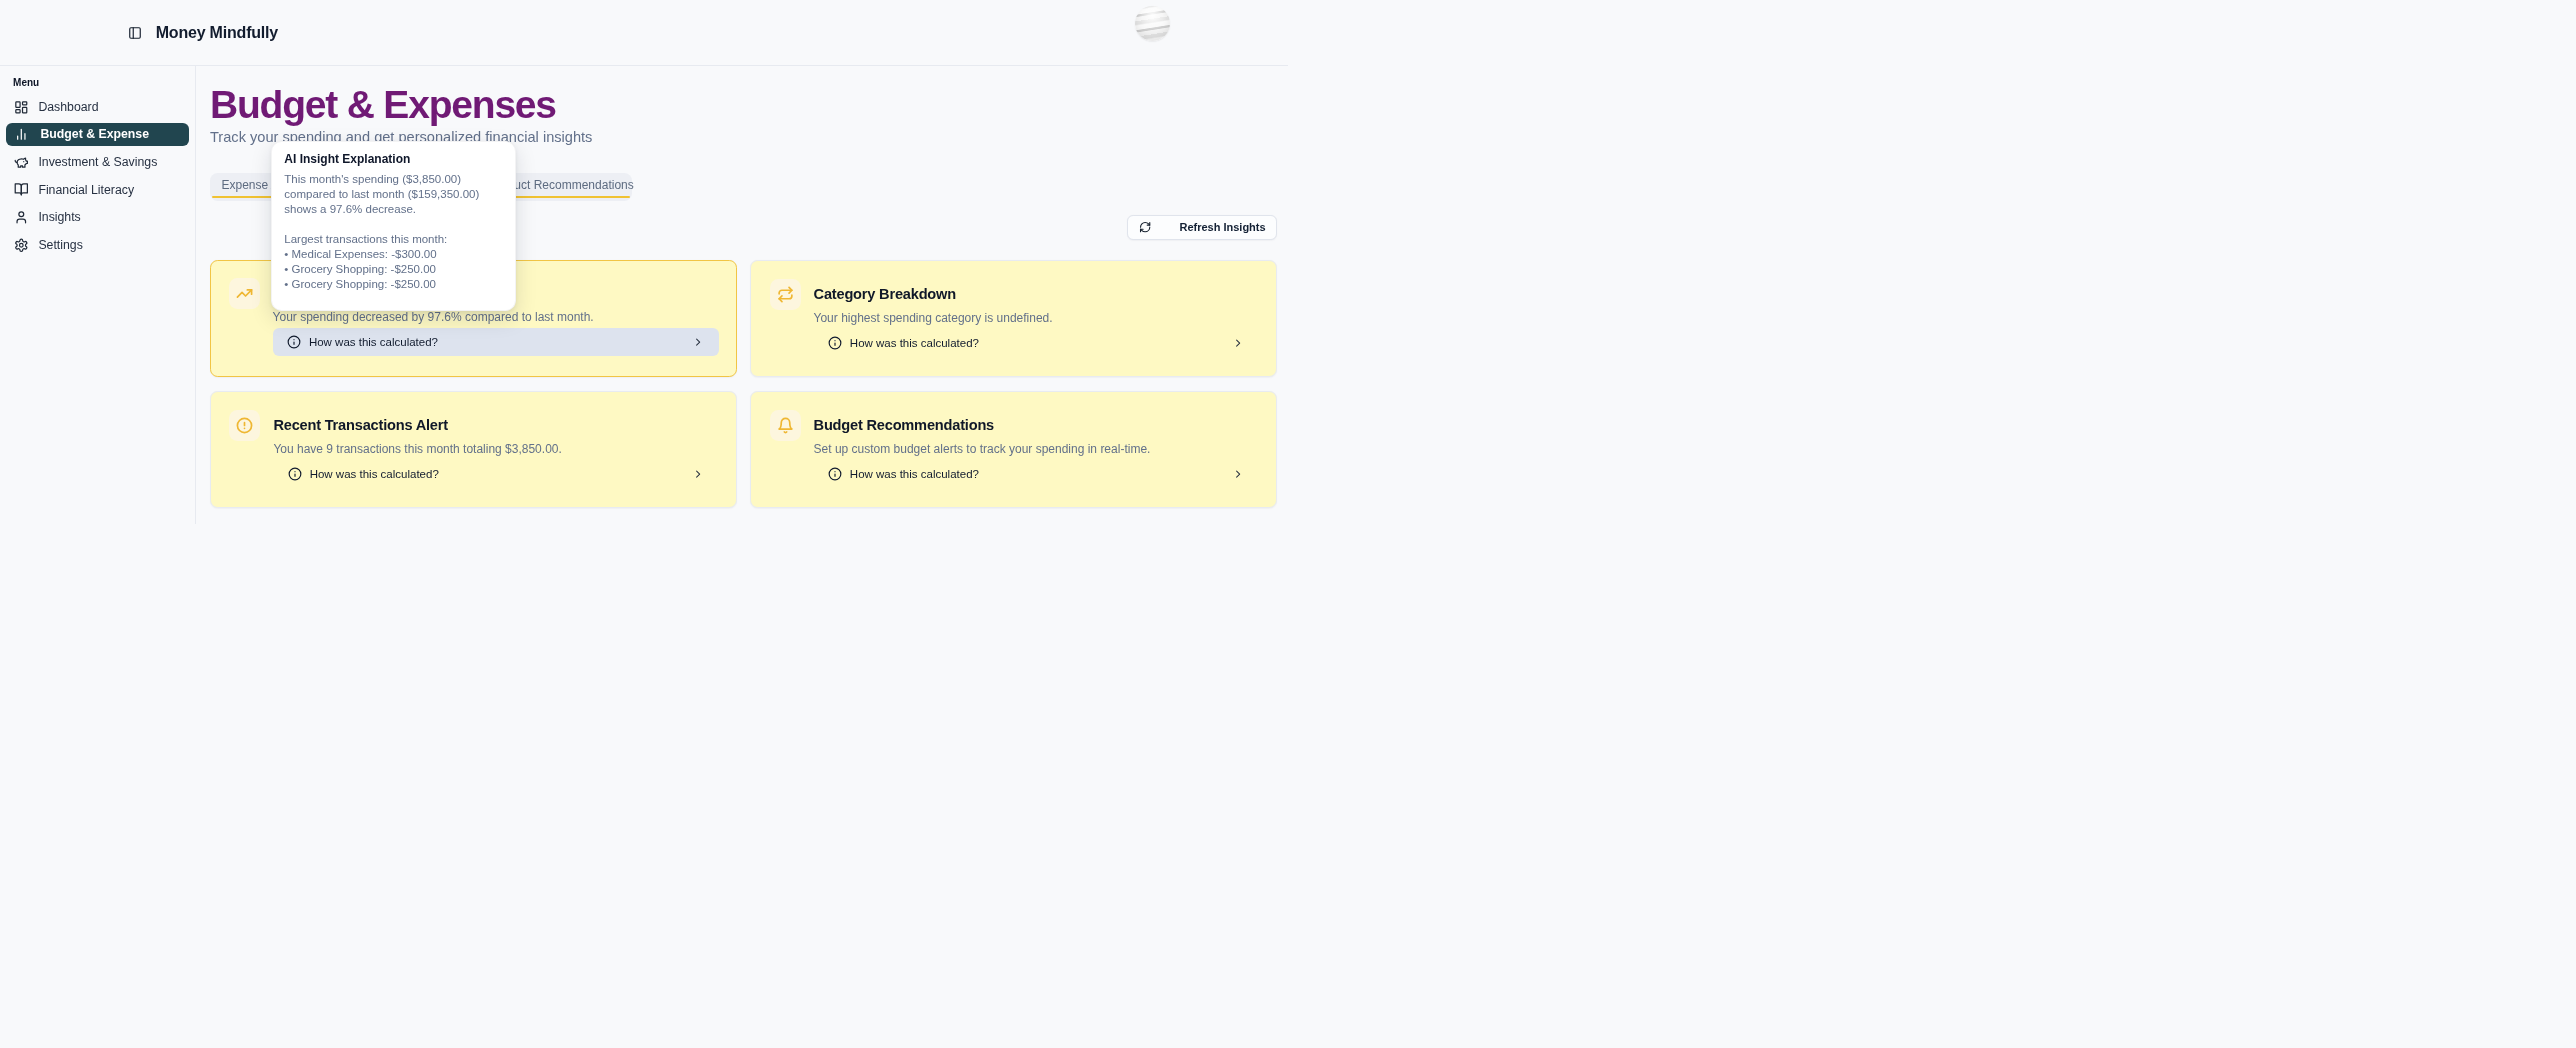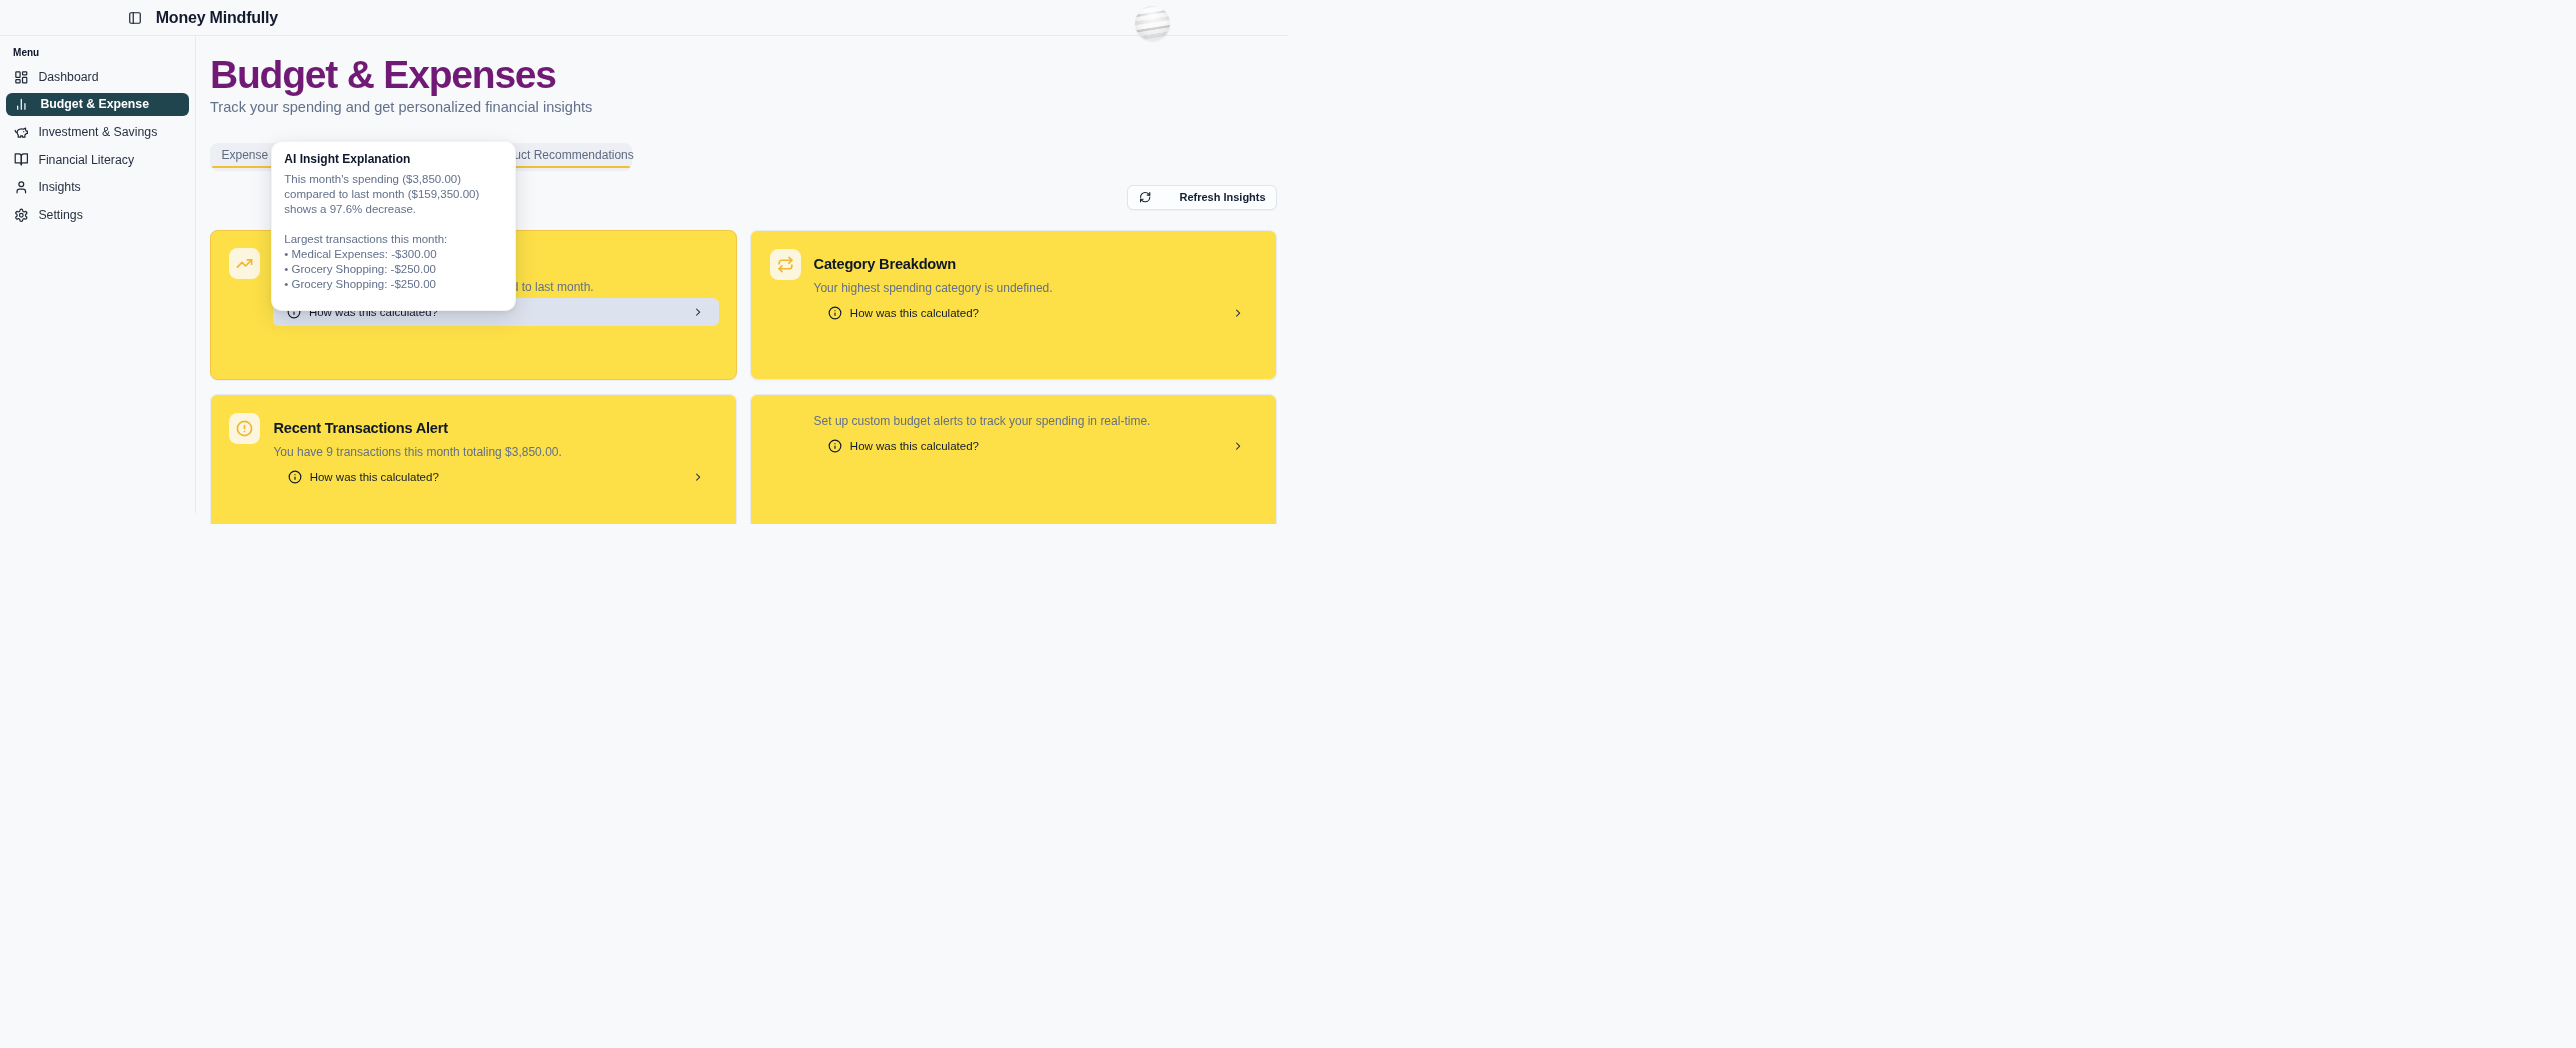--- a/index.html
+++ b/index.html
@@ -6,21 +6,21 @@
   html, body { background: #f8f9fb; }
   body {
     width: 1288px; height: 524px;
     position: relative; overflow: hidden;
     font-family: "Liberation Sans", "DejaVu Sans", sans-serif;
     color: #0e1726;
   }
 
   
   .header {
-    position: relative; height: 36px;
+    position: relative; height: 66px;
     display: flex; align-items: center;
     padding-left: 125px;
     border-bottom: 0.8px solid #e7eaf0;
     background: #f8f9fb;
   }
   .panel-toggle {
     width: 20px; height: 20px; border: none; background: transparent;
     display: flex; align-items: center; justify-content: center;
     color: #16202e; cursor: pointer;
   }
@@ -100,24 +100,24 @@
   }
   .refresh-btn svg { width: 12.3px; height: 12.3px; color: #16202e; }
 
   
   .grid {
     margin-top: 20px;
     display: grid; grid-template-columns: 1fr 1fr;
     column-gap: 13px; row-gap: 14px;
   }
   .card {
-    background: #fde047;
+    background: #fef9c3;
     border: 0.8px solid #e8ebf1; border-radius: 7.7px;
     padding: 18.4px 17.6px 0 18.4px;
-    height: 150px;
+    height: 117px;
     box-shadow: 0 0.8px 1.5px rgba(16,24,40,0.04);
   }
   .card.accent { border: 1.5px solid #f1c545; padding: 17.6px 17px 0 17.6px; }
   .card-head { display: flex; align-items: center; gap: 13px; height: 31px; }
   .icon-box {
     width: 31px; height: 31px; flex: 0 0 31px;
     border-radius: 8.4px; background: #fdf6de;
     display: flex; align-items: center; justify-content: center;
     color: #efb733;
   }
@@ -315,20 +315,29 @@
               <path d="M12 8h.01"></path>
             </svg>
           <span class="calc-label">How was this calculated?</span>
           <svg class="chev" viewBox="0 0 24 24" fill="none" stroke="currentColor" stroke-width="2" stroke-linecap="round" stroke-linejoin="round">
               <path d="m9 18 6-6-6-6"></path>
             </svg>
         </div>
       </div>
 
       <div class="card">
+        <div class="card-head">
+          <div class="icon-box">
+            <svg viewBox="0 0 24 24" fill="none" stroke="currentColor" stroke-width="2.4" stroke-linecap="round" stroke-linejoin="round">
+                <path d="M6 8a6 6 0 0 1 12 0c0 7 3 9 3 9H3s3-2 3-9"></path>
+                <path d="M10.3 21a1.94 1.94 0 0 0 3.4 0"></path>
+              </svg>
+          </div>
+          <div class="card-title">Budget Recommendations</div>
+        </div>
         <div class="card-desc">Set up custom budget alerts to track your spending in real-time.</div>
         <div class="calc-row">
           <svg class="info" viewBox="0 0 24 24" fill="none" stroke="currentColor" stroke-width="2" stroke-linecap="round" stroke-linejoin="round">
               <circle cx="12" cy="12" r="10"></circle>
               <path d="M12 16v-4"></path>
               <path d="M12 8h.01"></path>
             </svg>
           <span class="calc-label">How was this calculated?</span>
           <svg class="chev" viewBox="0 0 24 24" fill="none" stroke="currentColor" stroke-width="2" stroke-linecap="round" stroke-linejoin="round">
               <path d="m9 18 6-6-6-6"></path>

